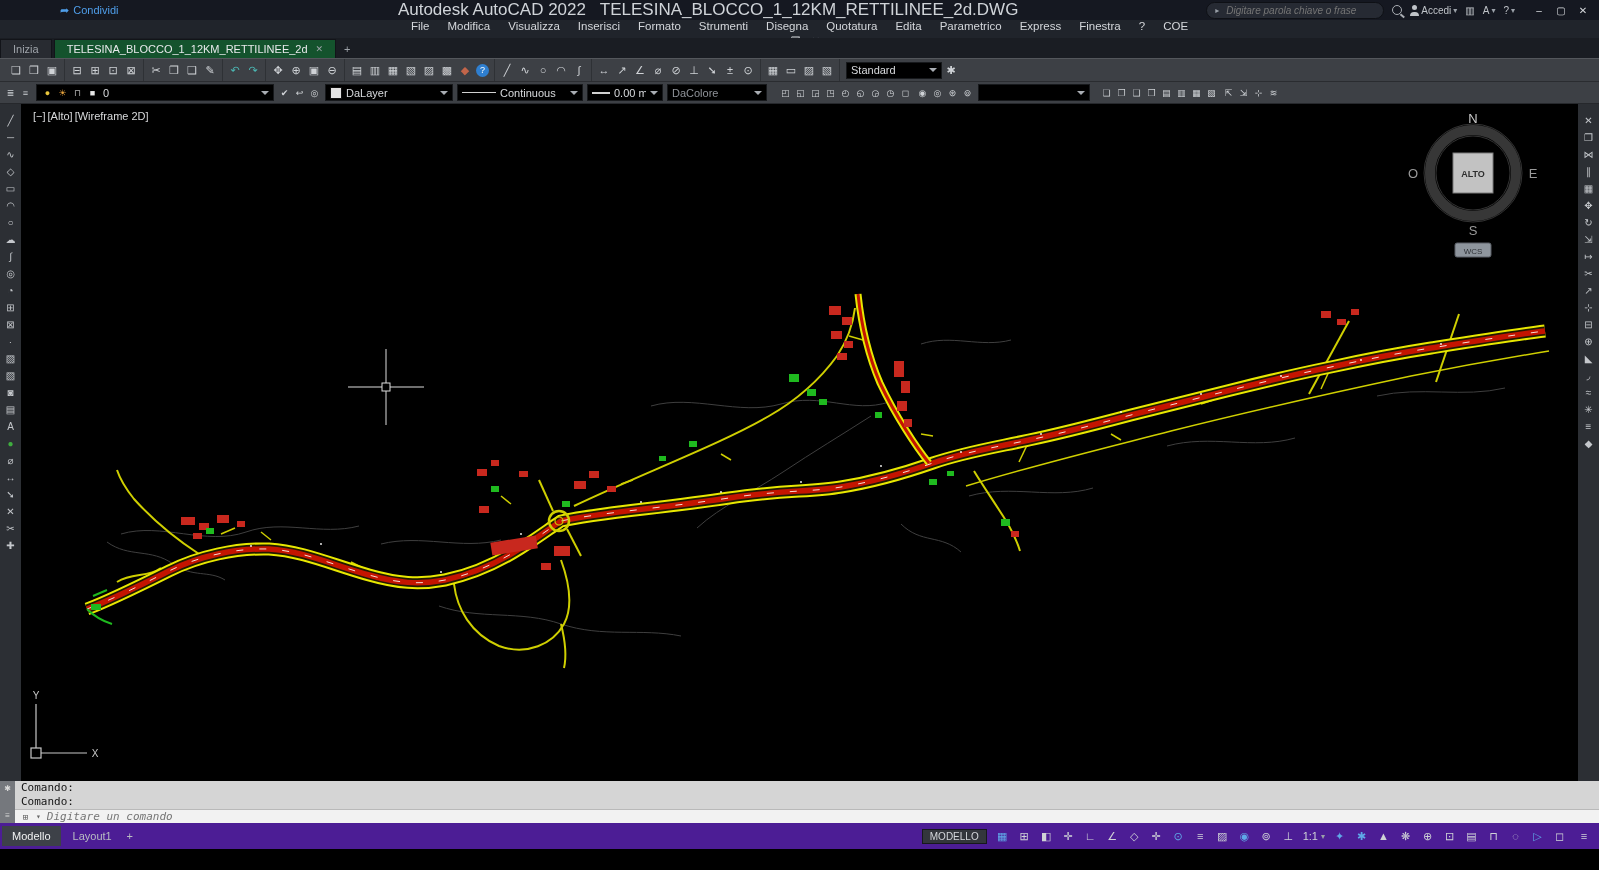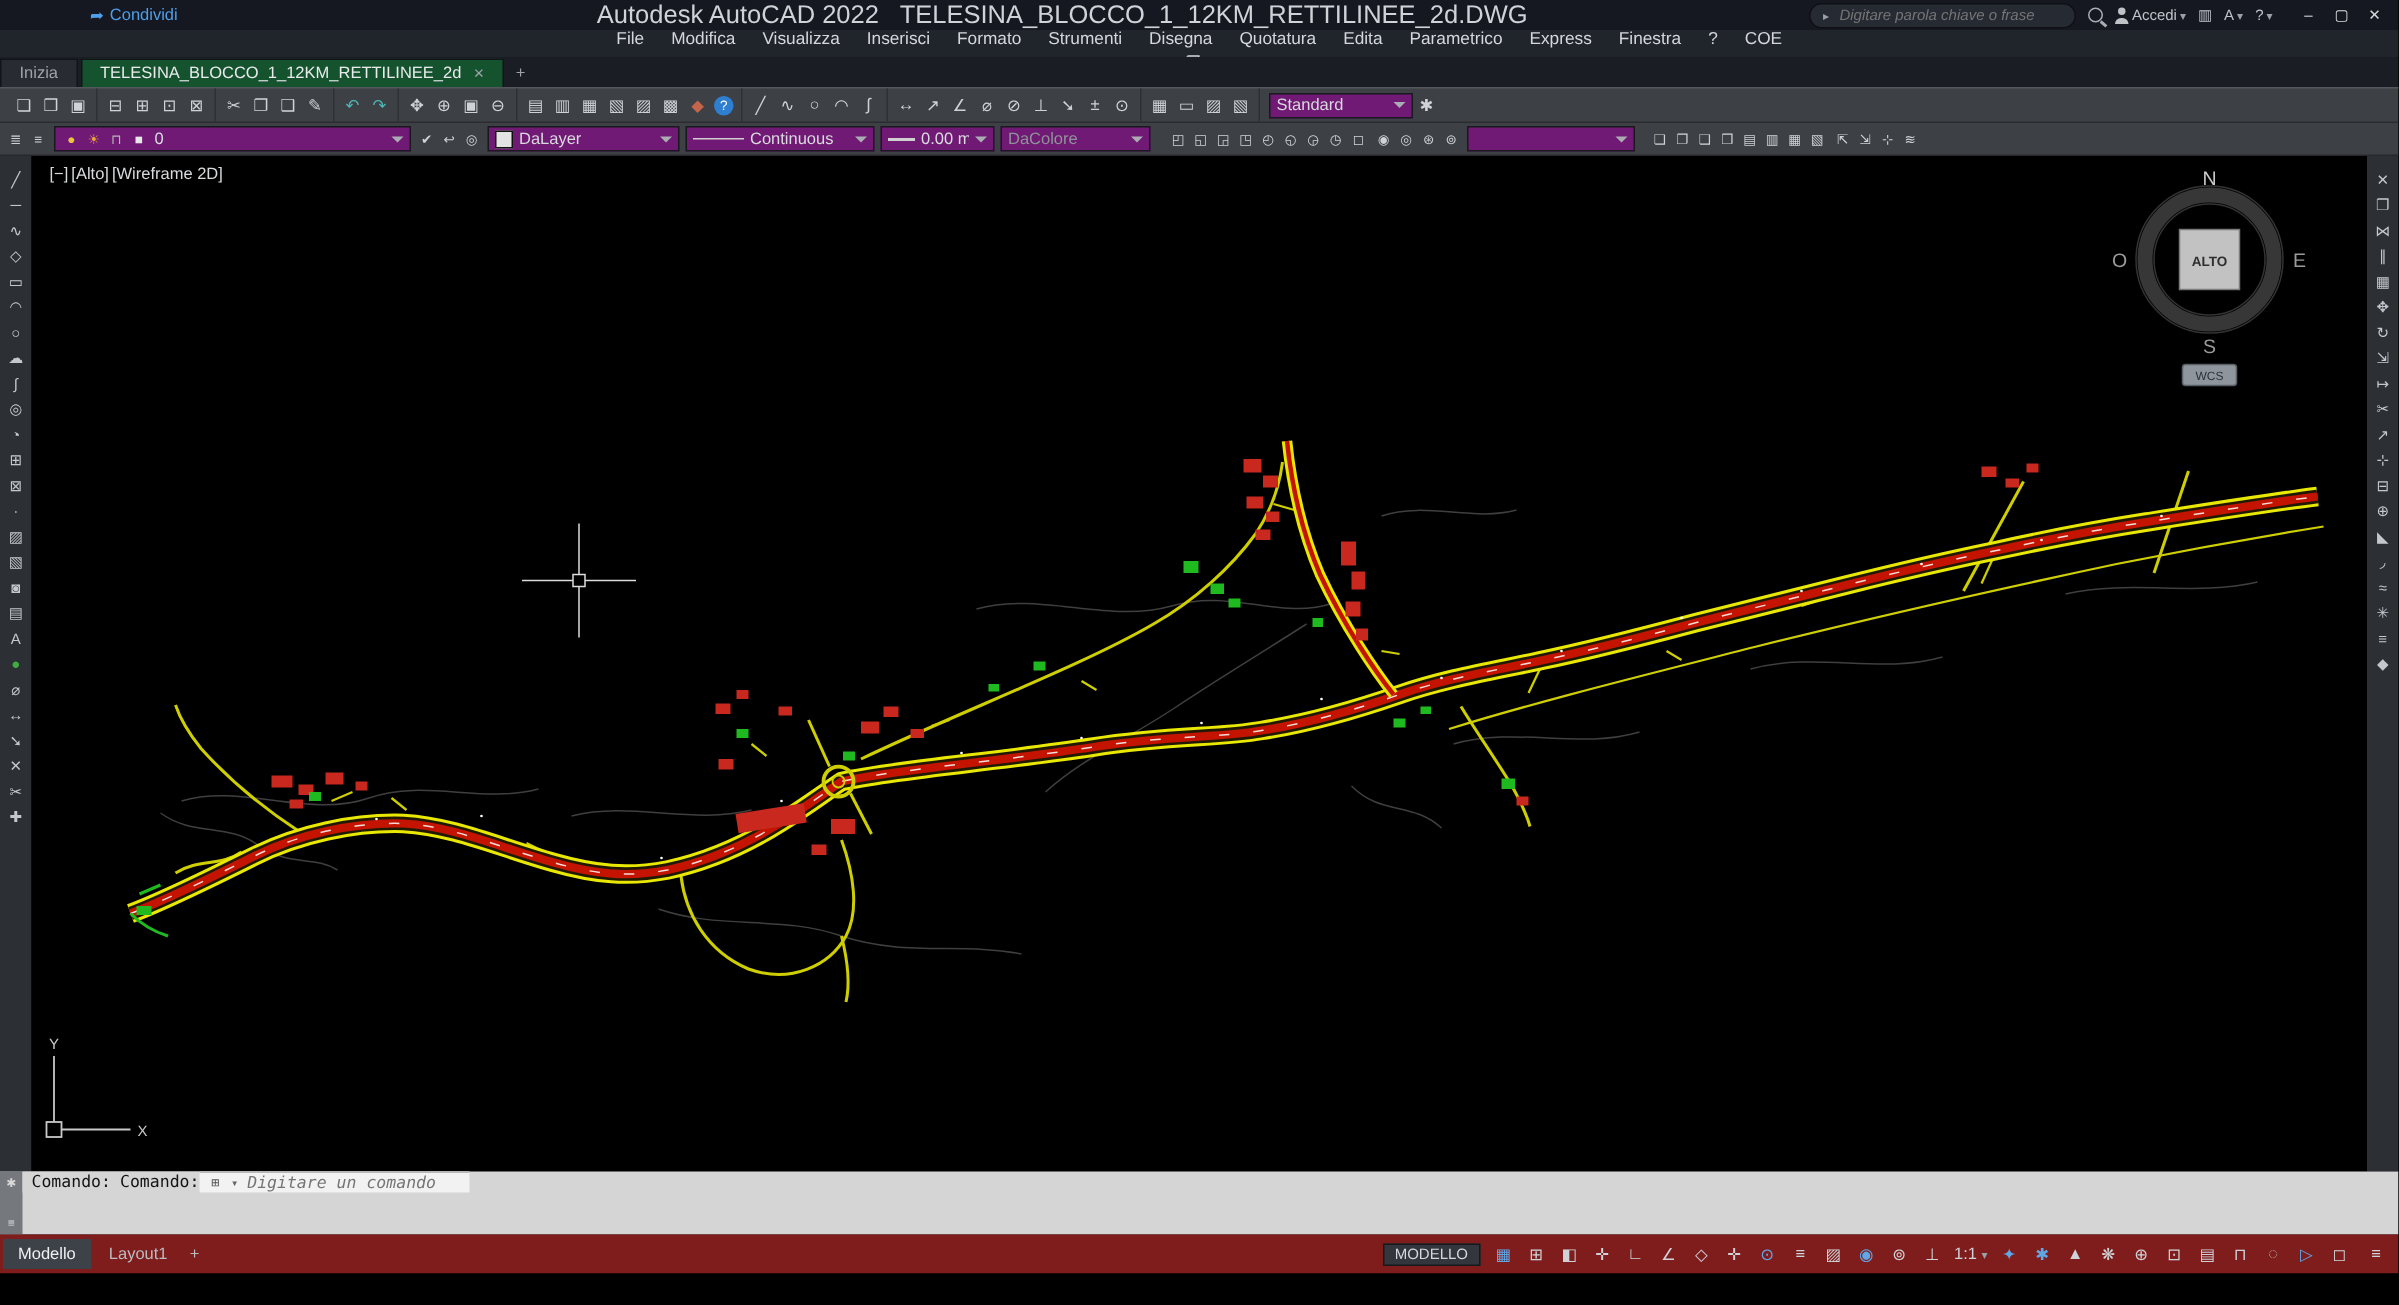--- a/index.html
+++ b/index.html
@@ -47,21 +47,21 @@
   .toolbar1{position:absolute;left:0;top:58px;width:1599px;height:24px;background:#3d4045;
     border-top:1px solid #54575c;border-bottom:1px solid #2a2c30;display:flex;align-items:center;padding-left:4px;box-sizing:border-box;}
   .toolbar2{position:absolute;left:0;top:82px;width:1599px;height:22px;background:#3d4045;
     border-bottom:1px solid #26282c;display:flex;align-items:center;gap:4px;padding-left:4px;box-sizing:border-box;}
   .tgroup{display:flex;align-items:center;height:100%;padding:0 3px;border-right:1px solid #2e3135;}
   .tgroup:last-child{border-right:0;}
   .icon{width:18px;height:18px;display:flex;align-items:center;justify-content:center;
     font-size:11px;color:#cfd2d6;cursor:default;}
   .icon.round{border-radius:50%;width:13px;height:13px;font-size:9px;margin:0 2px;}
   .icon.active{color:#5fa8e8;}
-  .combo{display:flex;align-items:center;background:#701a75;border:1px solid #17191c;height:17px;
+  .combo{display:flex;align-items:center;background:#000000;border:1px solid #17191c;height:17px;
     font-size:11px;color:#d8dadd;padding:0 4px;gap:4px;box-sizing:border-box;}
   .combo .val{flex:1;white-space:nowrap;overflow:hidden;}
   .arrow-dn{width:0;height:0;border-left:4px solid transparent;border-right:4px solid transparent;
     border-top:4px solid #a9adb3;}
   .swatch{width:10px;height:10px;background:#e3e3e3;border:1px solid #111;display:inline-block;}
   .ltline{width:34px;border-top:1px solid #d0d0d0;display:inline-block;}
   .mini-icons{display:flex;align-items:center;gap:2px;}
   .mini-icons .icon{width:13px;height:13px;font-size:9px;}
   
   .main{position:absolute;left:0;top:104px;width:1599px;height:677px;display:flex;}
@@ -69,30 +69,30 @@
     padding-top:8px;gap:1px;box-sizing:border-box;}
   .sidetb .icon{width:18px;height:16px;font-size:10px;color:#c4c7cb;}
   .canvas{position:relative;width:1557px;height:677px;background:#000;overflow:hidden;}
   .canvas svg{position:absolute;left:0;top:0;}
   .vp-label{position:absolute;left:12px;top:6px;color:#d9dadc;font-size:11px;display:flex;gap:2px;z-index:3;}
   
   .cmd{position:absolute;left:0;top:781px;width:1599px;height:42px;display:flex;background:#d5d5d5;}
   .cmd-gutter{width:15px;background:#75787d;display:flex;flex-direction:column;justify-content:space-between;
     align-items:center;padding:2px 0;box-sizing:border-box;}
   .cmd-gutter .icon{width:11px;height:11px;font-size:8px;color:#d9d9d9;}
-  .cmd-body{flex:1;display:flex;flex-direction:row;font-family:"DejaVu Sans Mono",monospace;}
+  .cmd-body{flex:1;display:flex;flex-direction:column;font-family:"DejaVu Sans Mono",monospace;}
   .cmd-line{height:14px;line-height:14px;background:#d5d5d5;color:#141414;font-size:11px;padding-left:6px;}
   .cmd-prompt{height:14px;background:#f2f2f2;border-top:1px solid #b9b9b9;display:flex;align-items:center;
     gap:4px;padding-left:4px;box-sizing:border-box;}
   .cmd-prompt .icon{width:13px;height:12px;font-size:9px;color:#555;}
   .cmd-prompt .caret{color:#666;}
   .cmd-prompt input{flex:1;border:0;background:transparent;outline:none;font-style:italic;color:#707070;
     font-size:11px;font-family:"DejaVu Sans Mono",monospace;}
   
-  .statusbar{position:absolute;left:0;top:823px;width:1599px;height:26px;background:#7f1d1d;
+  .statusbar{position:absolute;left:0;top:823px;width:1599px;height:26px;background:#4c1d95;
     display:flex;align-items:center;color:#b9bdc2;font-size:11px;}
   .stab{padding:0 10px;height:20px;display:flex;align-items:center;margin-left:2px;}
   .stab.active{background:#3d4148;color:#f0f1f2;}
   .stab-new{width:16px;text-align:center;}
   .status-spacer{flex:1;}
   .mode-chip{background:#33363c;border:1px solid #17191c;padding:1px 7px;font-size:10px;color:#d4d7db;margin-right:6px;}
   .status-icons{display:flex;align-items:center;gap:3px;}
   .status-icons .icon{width:19px;height:18px;font-size:11px;}
   .scale-chip{display:flex;align-items:center;gap:3px;padding:0 5px;color:#cfd2d6;}
   .footer{position:absolute;left:0;top:849px;width:1599px;height:21px;background:#000;}

